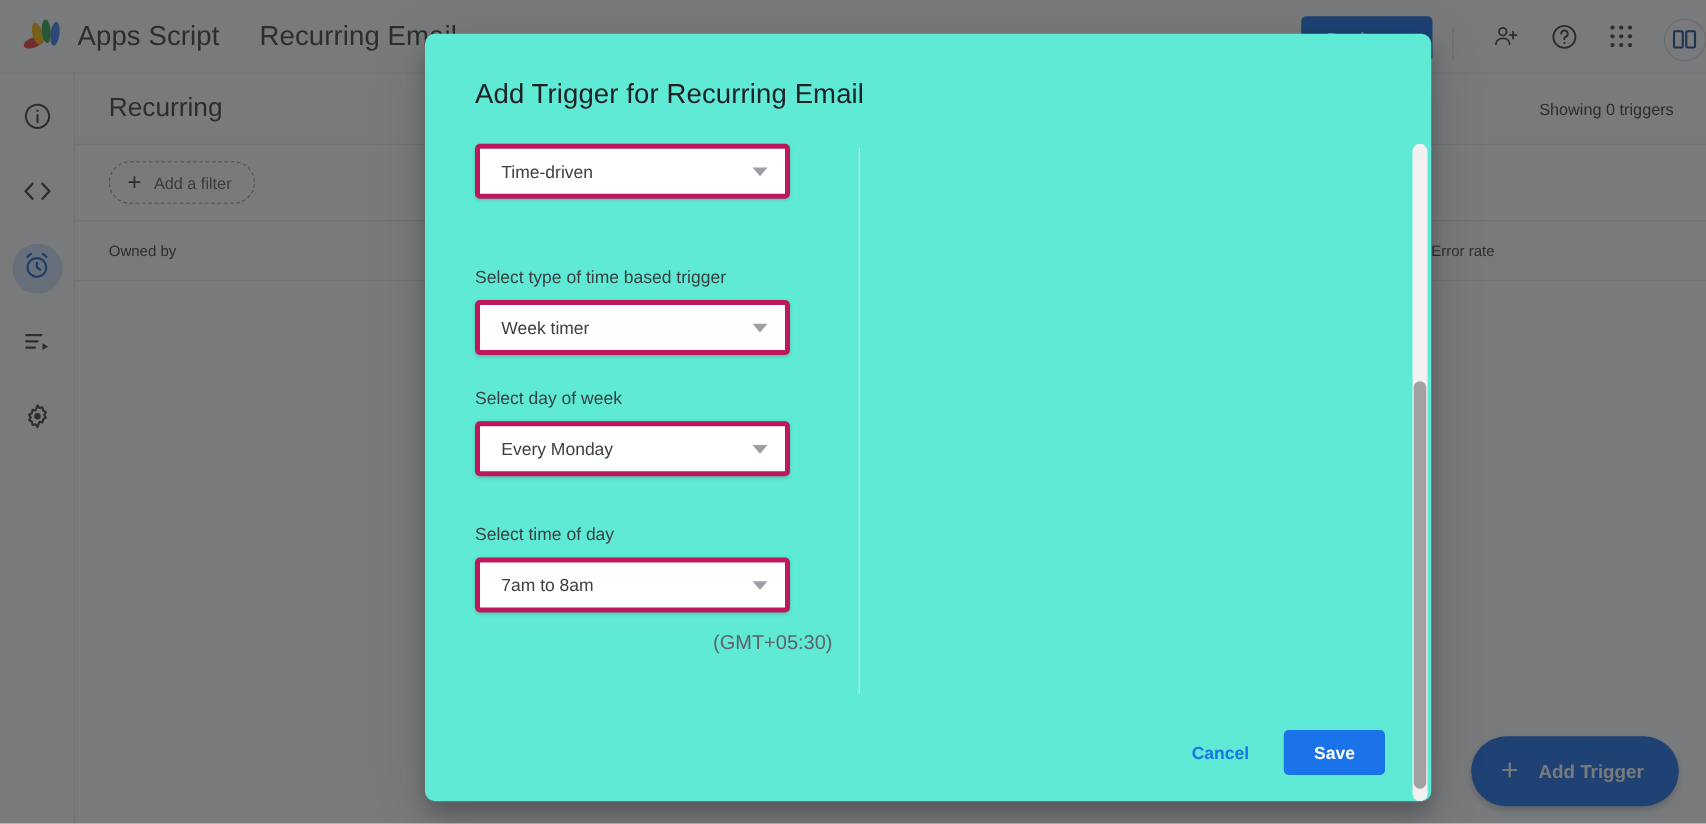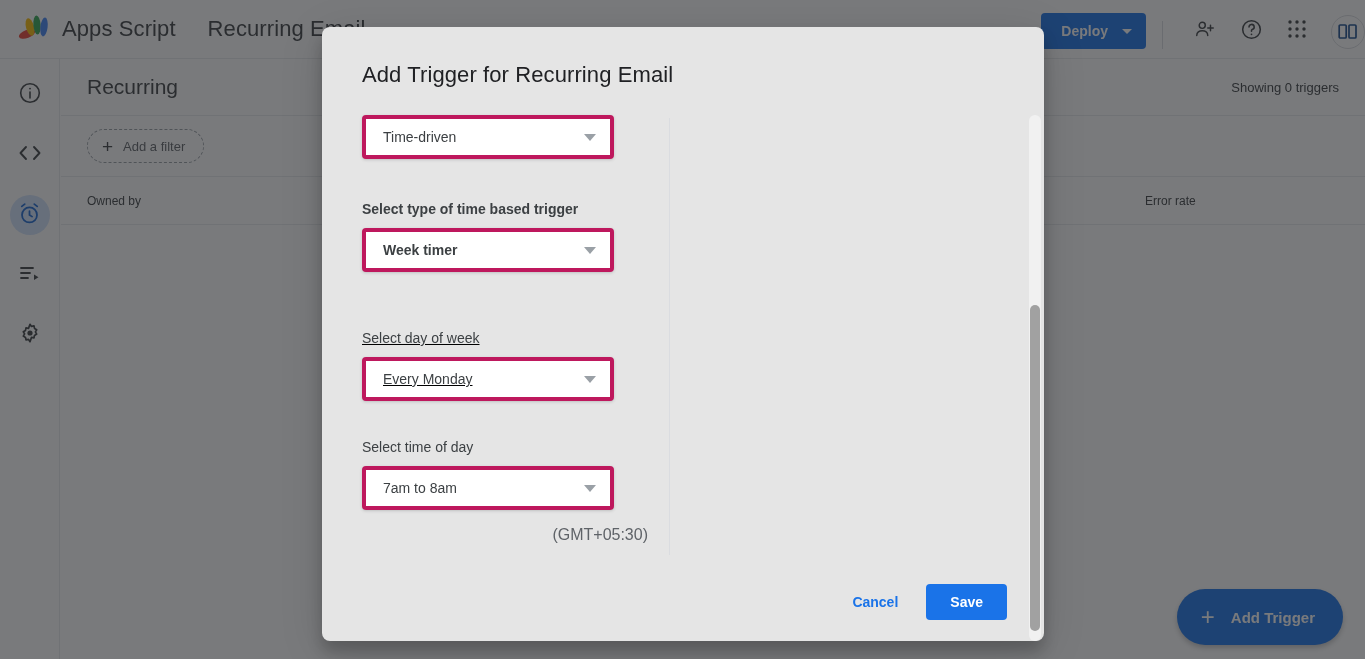--- a/index.html
+++ b/index.html
@@ -93,22 +93,22 @@
     padding: 0 28px 0 24px; font-size: 15px; font-weight: bold; cursor: pointer;
     box-shadow: 0 3px 5px rgba(60,64,67,.3);
   }
   .fab-plus { font-size: 24px; font-weight: 300; line-height: 1; }
 
   
   .scrim { position: absolute; inset: 0; background: rgba(32,33,36,.6); }
 
   
   .modal {
-    position: absolute; left: 322px; top: 27px; width: 722px; height: 614px;
-    background: #e5e5e5; border-radius: 8px; overflow: hidden;
+    position: absolute; left: 340px; top: 27px; width: 805px; height: 614px;
+    background: #5eead4; border-radius: 8px; overflow: hidden;
     box-shadow: 0 11px 15px rgba(0,0,0,.2), 0 9px 46px rgba(0,0,0,.12);
   }
   .modal-title {
     position: absolute; left: 40px; top: 35px; font-size: 22px; color: #202124;
     letter-spacing: .1px;
   }
   .modal-body { position: absolute; left: 0; top: 88px; right: 0; bottom: 0; }
   .form-col { position: absolute; left: 40px; top: 0; width: 300px; }
   .vdivider {
     position: absolute; left: 347px; top: 3px; width: 1px; height: 437px; background: #dadce0;
@@ -289,29 +289,29 @@
 
       <div class="form-col">
 
         <div class="field-group">
           <div class="select-box">
             <span>Time-driven</span>
             <span class="sel-caret"></span>
           </div>
         </div>
 
-        <div class="field-group" style="margin-top:42px;font-weight:bold;">
+        <div class="field-group" style="margin-top:54px;">
           <div class="field-label">Select type of time based trigger</div>
           <div class="select-box">
             <span>Week timer</span>
             <span class="sel-caret"></span>
           </div>
         </div>
 
-        <div class="field-group" style="margin-top:58px;text-decoration:underline;">
+        <div class="field-group" style="margin-top:26px;">
           <div class="field-label">Select day of week</div>
           <div class="select-box">
             <span>Every Monday</span>
             <span class="sel-caret"></span>
           </div>
         </div>
 
         <div class="field-group" style="margin-top:38px;">
           <div class="field-label">Select time of day</div>
           <div class="select-box">

